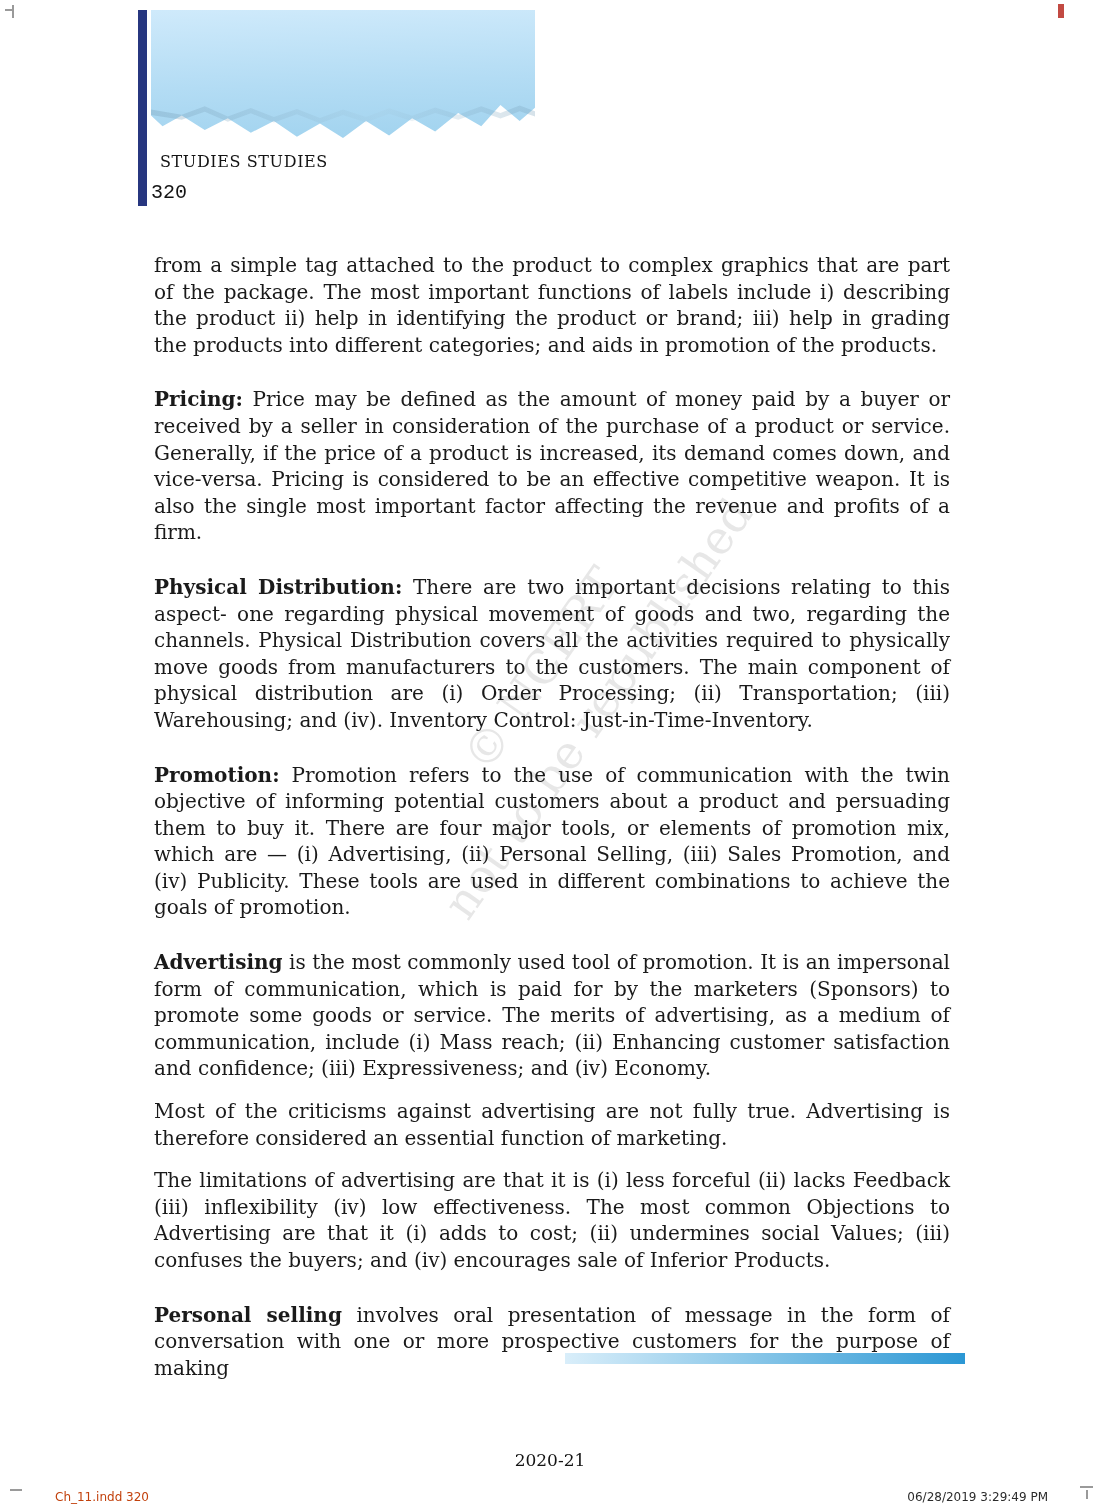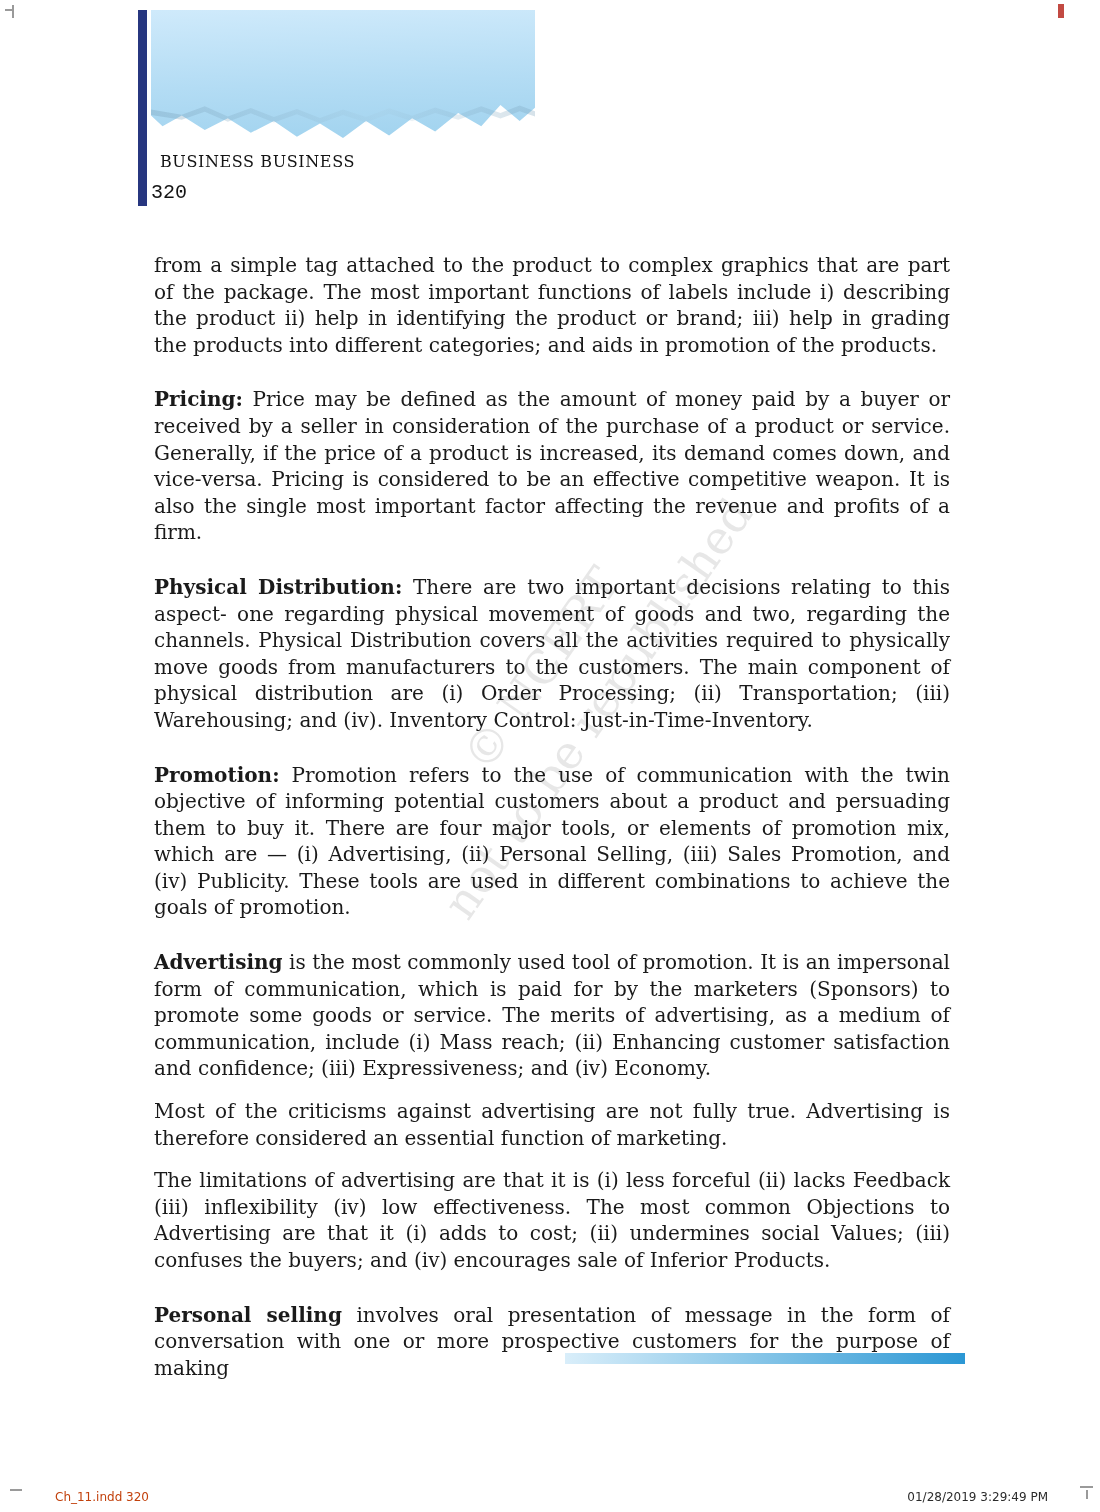--- a/index.html
+++ b/index.html
@@ -132,21 +132,21 @@
   <div class="mark mark-tl"></div>
   <div class="mark mark-tl2"></div>
   <div class="mark mark-tr"></div>
   <div class="mark mark-bl"></div>
   <div class="mark mark-br"></div>
   <div class="mark mark-br2"></div>
 
   <div class="accent-bar"></div>
   <div class="torn-paper"></div>
   <div class="torn-paper-shade"></div>
-  <div class="book-title">BUSINESS BUSINESS</div>
+  <div class="book-title">STUDIES STUDIES</div>
   <div class="page-number">320</div>
 
   <div class="watermark">
     <div>© NCERT</div>
     <div>not to be republished</div>
   </div>
 
   <div class="content">
     <p class="para"><span class="lead"></span> <span>from a simple tag attached to the product to complex graphics that are part of the package. The most important functions of labels include i) describing the product ii) help in identifying the product or brand; iii) help in grading the products into different categories; and aids in promotion of the products.</span></p>
 
@@ -160,16 +160,17 @@
     <p class="para gap"><span class="lead">Advertising</span> <span>is the most commonly used tool of promotion. It is an impersonal form of communication, which is paid for by the marketers (Sponsors) to promote some goods or service. The merits of advertising, as a medium of communication, include (i) Mass reach; (ii) Enhancing customer satisfaction and confidence; (iii) Expressiveness; and (iv) Economy.</span></p>
 
     <p class="para"><span class="lead"></span> <span>Most of the criticisms against advertising are not fully true. Advertising is therefore considered an essential function of marketing.</span></p>
 
     <p class="para gap-sm"><span class="lead"></span> <span>The limitations of advertising are that it is (i) less forceful (ii) lacks Feedback (iii) inflexibility (iv) low effectiveness. The most common Objections to Advertising are that it (i) adds to cost; (ii) undermines social Values; (iii) confuses the buyers; and (iv) encourages sale of Inferior Products.</span></p>
 
     <p class="para gap"><span class="lead">Personal selling</span> <span>involves oral presentation of message in the form of conversation with one or more prospective customers for the purpose of making</span></p>
   </div>
 
   <div class="gradient-bar"></div>
+  <div class="year-label">2020-21</div>
   <div class="footer-left">Ch_11.indd   320</div>
-  <div class="footer-right">01/28/2019   3:29:49 PM</div>
+  <div class="footer-right">06/28/2019   3:29:49 PM</div>
 
 </div>
 
 </body></html>

